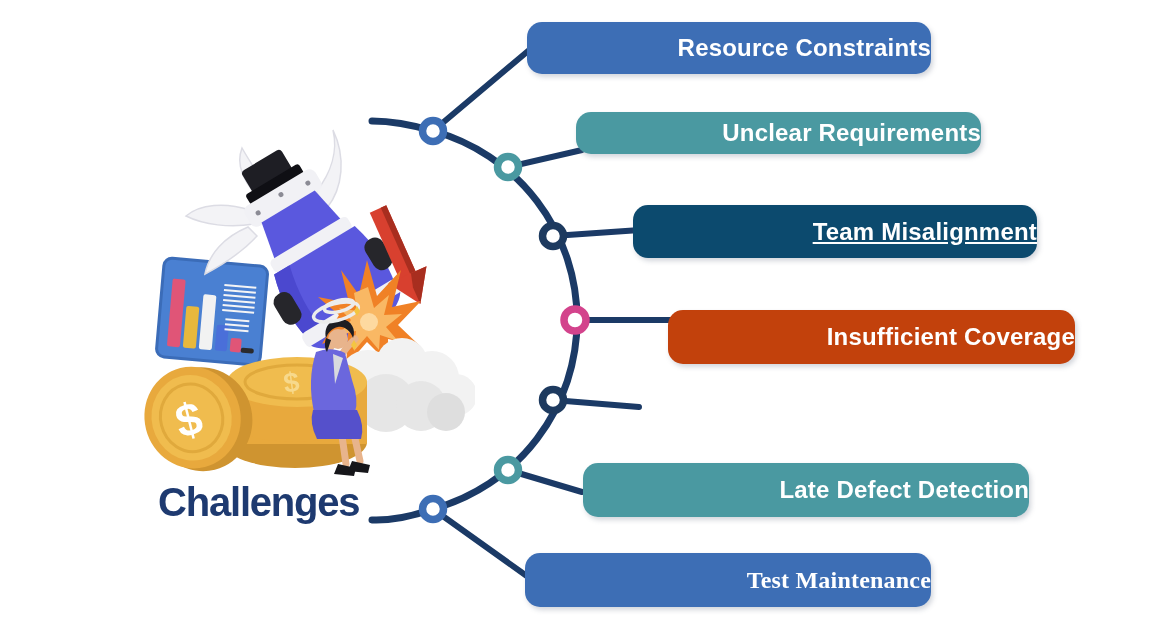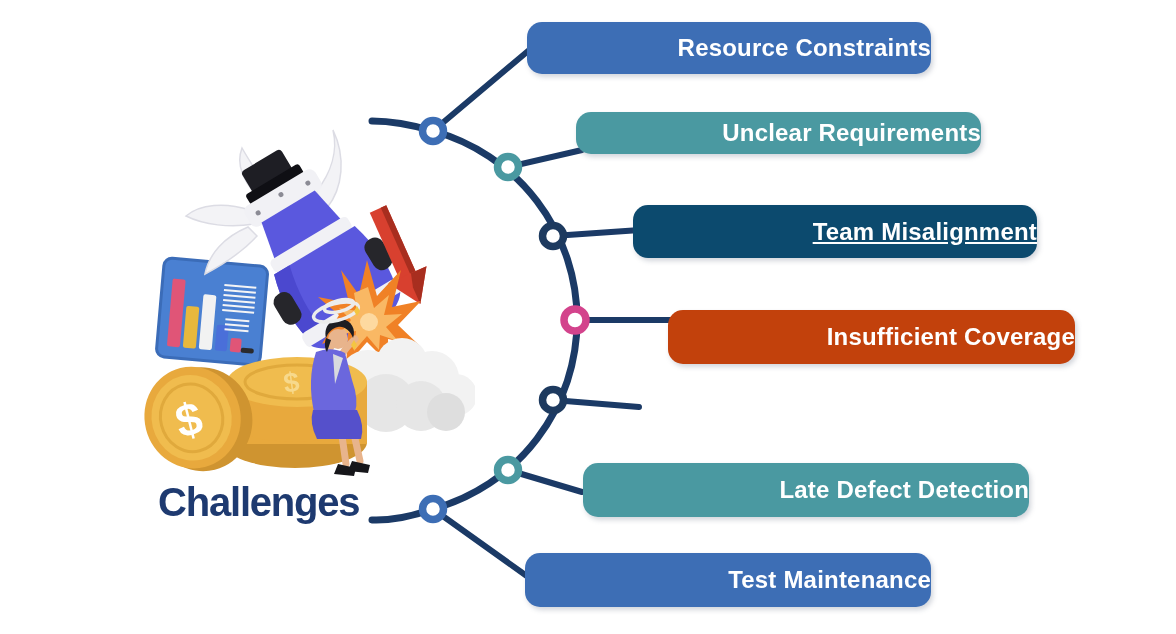--- a/index.html
+++ b/index.html
@@ -15,21 +15,21 @@
     letter-spacing:.2px;box-shadow:2px 3px 5px rgba(110,120,140,.30);
     white-space:nowrap;
     padding-left:8px;
   }
   .p0{left:527px;top:22px;width:396px;height:52px;}
   .p1{left:576px;top:112px;width:397px;height:42px;}
   .p2{left:633px;top:205px;width:396px;height:53px;}
   .p3{left:668px;top:293px;width:399px;height:54px;}
   .p4{left:632px;top:380px;width:397px;height:54px;}
   .p5{left:575px;top:463px;width:438px;height:54px;margin-left:8px;}
-  .p6{left:525px;top:553px;width:398px;height:54px;}
+  .p6{left:525px;top:553px;width:398px;height:54px;font-family:Liberation Serif, serif;}
   .diagram-title{
     position:absolute;left:158px;top:480px;font-size:40px;font-weight:bold;
     letter-spacing:-1.2px;color:#1e3a70;
   }
 </style>
 </head>
 <body>
 
 <div class="stage">
 

